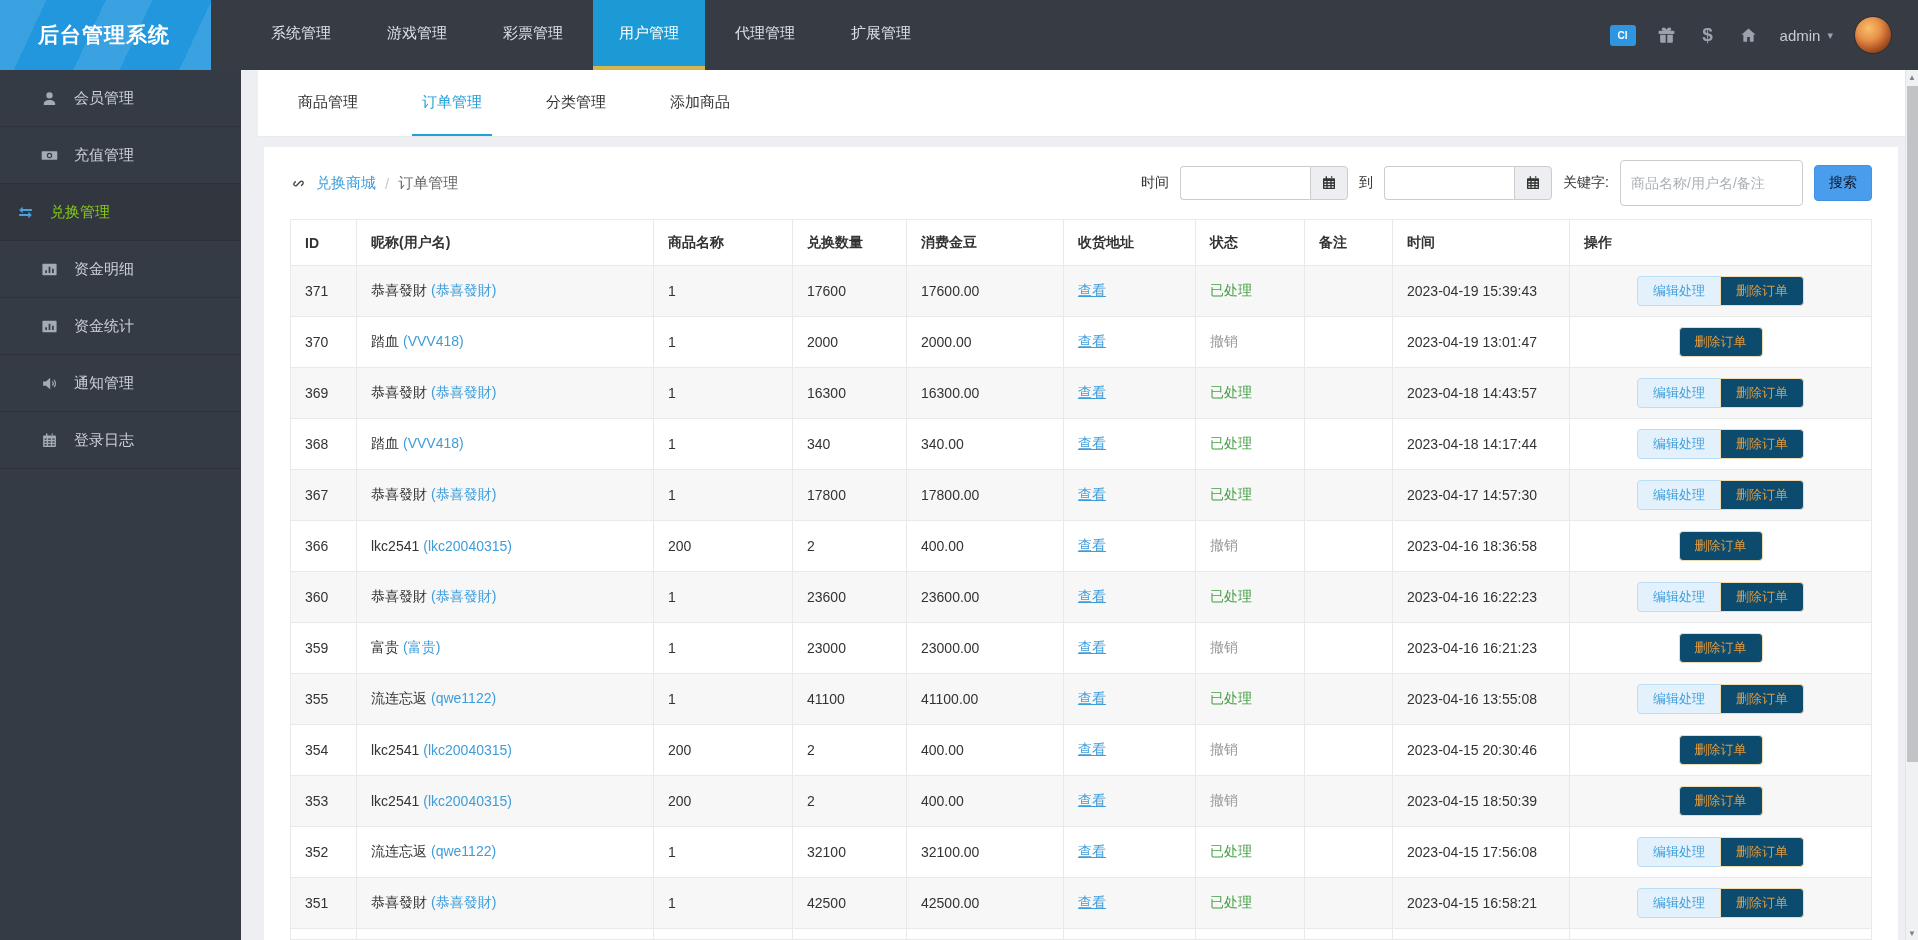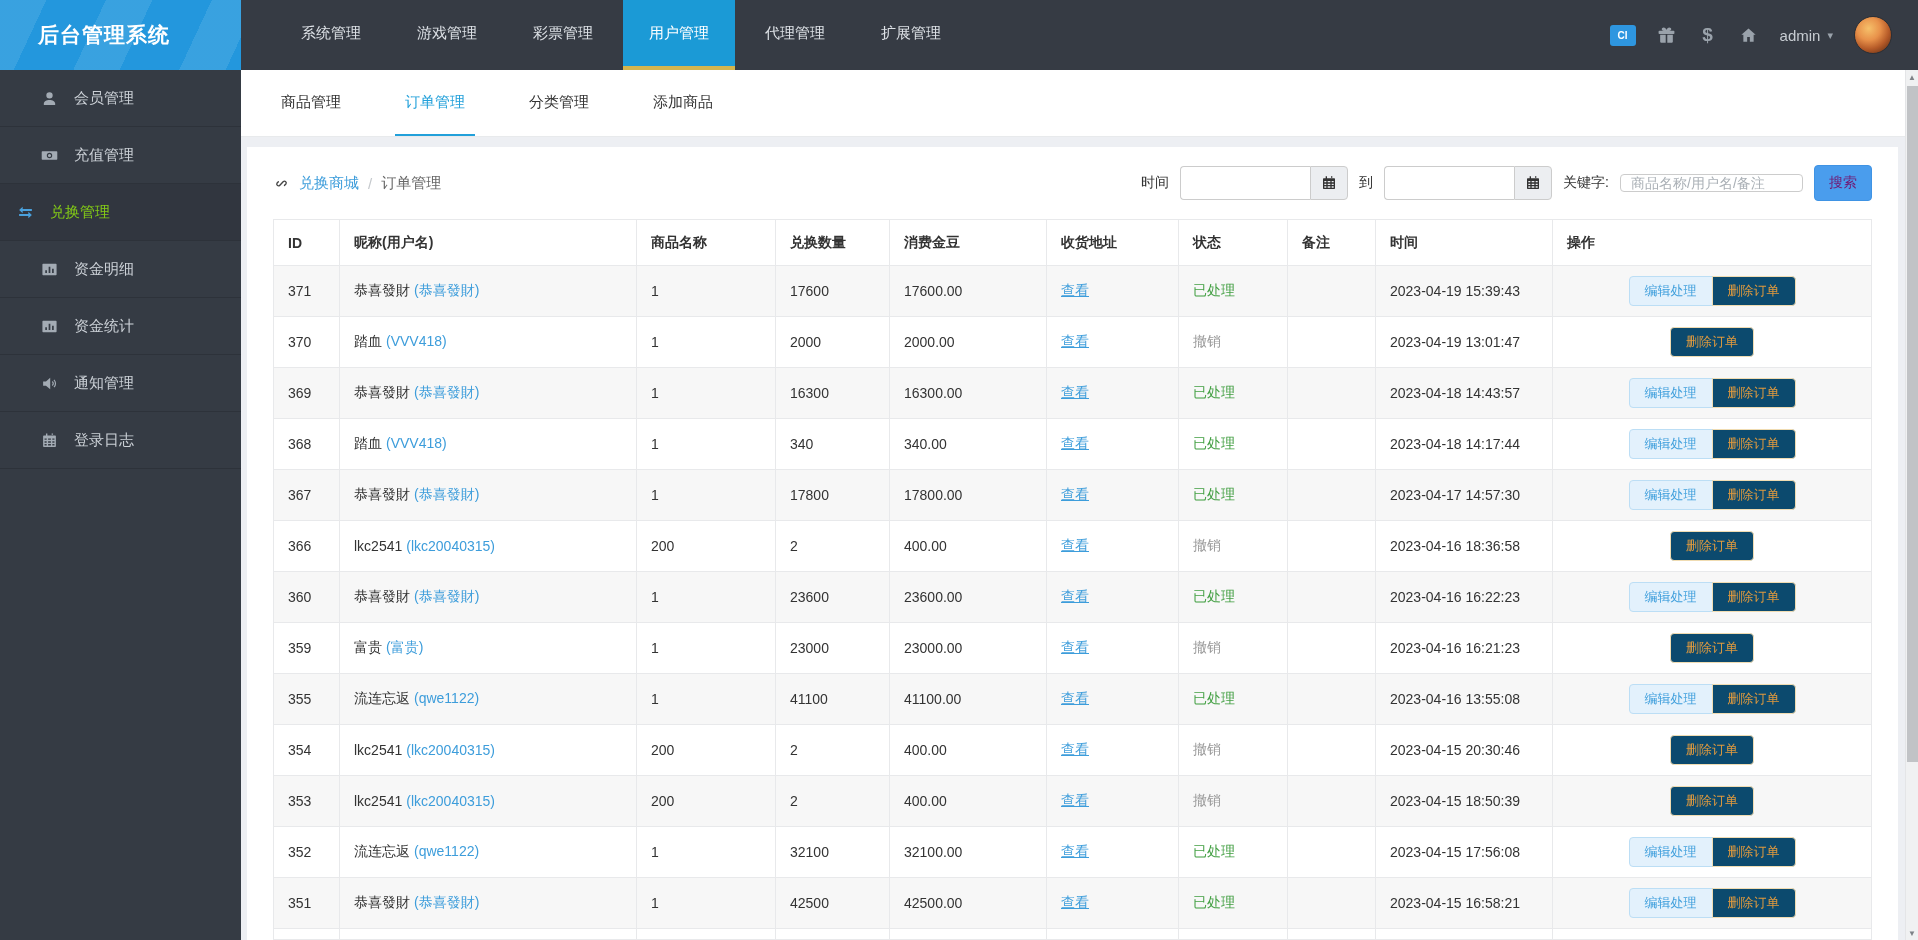--- a/index.html
+++ b/index.html
@@ -1,20 +1,20 @@
 <!DOCTYPE html>
 <html><head>
 <meta charset="utf-8">
 <style>
   * { margin:0; padding:0; box-sizing:border-box; }
   html,body { width:1918px; height:940px; overflow:hidden; font-family:"Liberation Sans","DejaVu Sans",sans-serif; background:#edeff3; }
 
   
   .navbar { position:absolute; top:0; left:0; width:1918px; height:70px; background:#363b44; display:flex; align-items:stretch; z-index:30; }
-  .logo { width:241px; height:70px; background:#2397dd; background-image:repeating-linear-gradient(115deg, rgba(255,255,255,.10) 0 42px, rgba(255,255,255,0) 42px 96px); color:#fff; font-size:21px; font-weight:bold; display:flex; align-items:center; padding-left:38px; letter-spacing:1px; flex:0 0 auto; }
+  .logo { width:211px; height:70px; background:#2397dd; background-image:repeating-linear-gradient(115deg, rgba(255,255,255,.10) 0 42px, rgba(255,255,255,0) 42px 96px); color:#fff; font-size:21px; font-weight:bold; display:flex; align-items:center; padding-left:38px; letter-spacing:1px; flex:0 0 auto; }
   .nav-items { display:flex; margin-left:34px; }
   .nav-item { color:#dde1e6; font-size:15px; padding:0 26px; display:flex; align-items:center; cursor:pointer; border-bottom:4px solid transparent; margin-right:4px; }
   .nav-item.active { background:#1b9ad6; color:#fff; border-bottom:4px solid #d4b54e; }
   .nav-right { margin-left:auto; display:flex; align-items:center; gap:21px; padding-right:26px; }
   .cny-badge { min-width:26px; height:21px; background:#2e96e0; color:#fff; font-size:10px; font-weight:bold; border-radius:3px; display:flex; align-items:center; justify-content:center; padding:0 4px; cursor:pointer; }
   .tool-ic { color:#9aa2ab; width:20px; height:20px; display:flex; align-items:center; justify-content:center; cursor:pointer; }
   .tool-ic svg { width:19px; height:19px; fill:#9aa2ab; }
   .dollar { font-size:19px; font-weight:bold; color:#9aa2ab; }
   .admin-box { color:#c7ccd2; font-size:15px; display:flex; align-items:center; gap:7px; cursor:pointer; }
   .caret { font-size:11px; color:#9aa2ab; }
@@ -22,44 +22,44 @@
 
   
   .sidebar { position:absolute; top:70px; left:0; width:241px; bottom:0; background:#353b44; z-index:20; }
   .side-item { height:57px; display:flex; align-items:center; padding-left:40px; gap:16px; border-bottom:1px solid #2d323a; color:#ccd1d7; font-size:15px; cursor:pointer; }
   .side-item .sicon { width:18px; height:18px; display:flex; align-items:center; justify-content:center; color:#a3abb4; }
   .side-item .sicon svg { width:17px; height:17px; fill:#a3abb4; }
   .side-item.active { color:#84cc16; background:rgba(0,0,0,.07);padding-left:16px; }
   .side-item.active .sicon svg { fill:#4aa1dd; }
 
   
-  .main { position:absolute; left:241px; top:70px; right:0; bottom:0; background:#edeff3; }
+  .main { position:absolute; left:241px; top:70px; right:0; bottom:0; background:#edeff3;padding-left:17px; }
   .tabbar { background:#fff; height:67px; display:flex; align-items:stretch; padding-left:30px; border-bottom:1px solid #e8eaec; }
   .tab { font-size:15px; color:#333; display:flex; align-items:center; padding:0 10px; margin-right:44px; cursor:pointer; border-bottom:2px solid transparent; }
   .tab.active { color:#22a0da; border-bottom:2px solid #22a0da; }
 
   .card { background:#fff; margin:10px 20px 0 6px; padding:16px 26px 40px 26px; min-height:800px; }
 
   
   .toolbar { display:flex; align-items:center; justify-content:space-between; height:40px; margin-bottom:16px; }
   .breadcrumb { display:flex; align-items:center; gap:9px; font-size:15px; }
   .bc-icon svg { width:17px; height:17px; fill:#444; display:block; }
   .bc-link { color:#3d9ddb; cursor:pointer; }
   .bc-sep { color:#c4c8cc; }
   .bc-current { color:#666; }
 
   .filters { display:flex; align-items:center; gap:11px; }
   .f-label { font-size:14px; color:#333; white-space:nowrap; }
   .input-group { display:flex; }
   .date-input { width:130px; height:34px; border:1px solid #ccc; border-right:none; border-radius:4px 0 0 4px; padding:0 8px; font-size:14px; color:#333; outline:none; background:#fff; }
   .cal-addon { width:38px; height:34px; background:#eceef1; border:1px solid #ccc; border-radius:0 4px 4px 0; display:flex; align-items:center; justify-content:center; cursor:pointer; }
   .cal-addon svg { width:16px; height:16px; fill:#333; }
-  .kw-input { width:183px; height:18px; border:1px solid #ccc; border-radius:4px; padding:0 10px; font-size:14px; color:#333; outline:none; }
+  .kw-input { width:183px; height:46px; border:1px solid #ccc; border-radius:4px; padding:0 10px; font-size:14px; color:#333; outline:none; }
   .kw-input::placeholder { color:#aab0b6; }
-  .search-btn { width:58px; height:36px; background:#4a9ded; color:#701a75; border:1px solid #3f93e4; border-radius:4px; font-size:14px; cursor:pointer; font-family:inherit; }
+  .search-btn { width:58px; height:36px; background:#4a9ded; color:#0f172a; border:1px solid #3f93e4; border-radius:4px; font-size:14px; cursor:pointer; font-family:inherit; }
 
   
   table { width:100%; border-collapse:collapse; table-layout:fixed; }
   th, td { border:1px solid #e8e9eb; font-size:14px; color:#333; text-align:left; padding:0 0 0 14px; overflow:hidden; white-space:nowrap; }
   th { height:46px; font-weight:bold; background:#fff; }
   td { height:51px; }
   th.c-act, td.c-act { text-align:center; padding:0 6px; }
   tbody#rows tr:nth-child(odd) { background:#f7f7f7; }
   tbody#rows tr:nth-child(even) { background:#fff; }
   .partial-row td { height:11px; background:#fff; }

